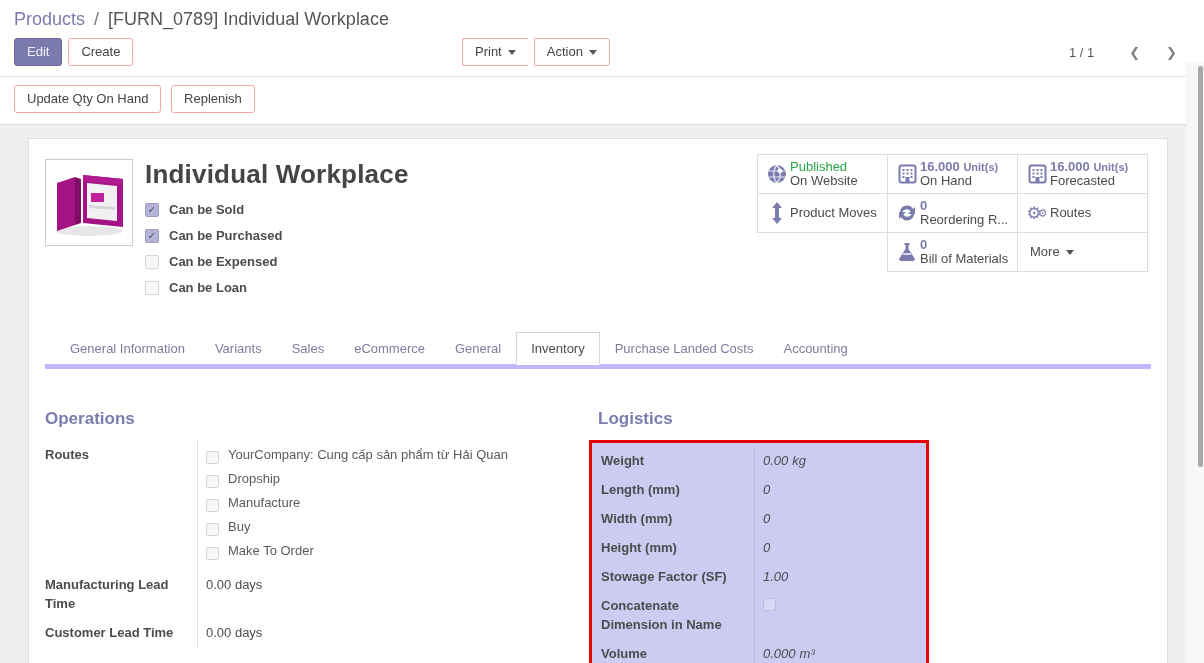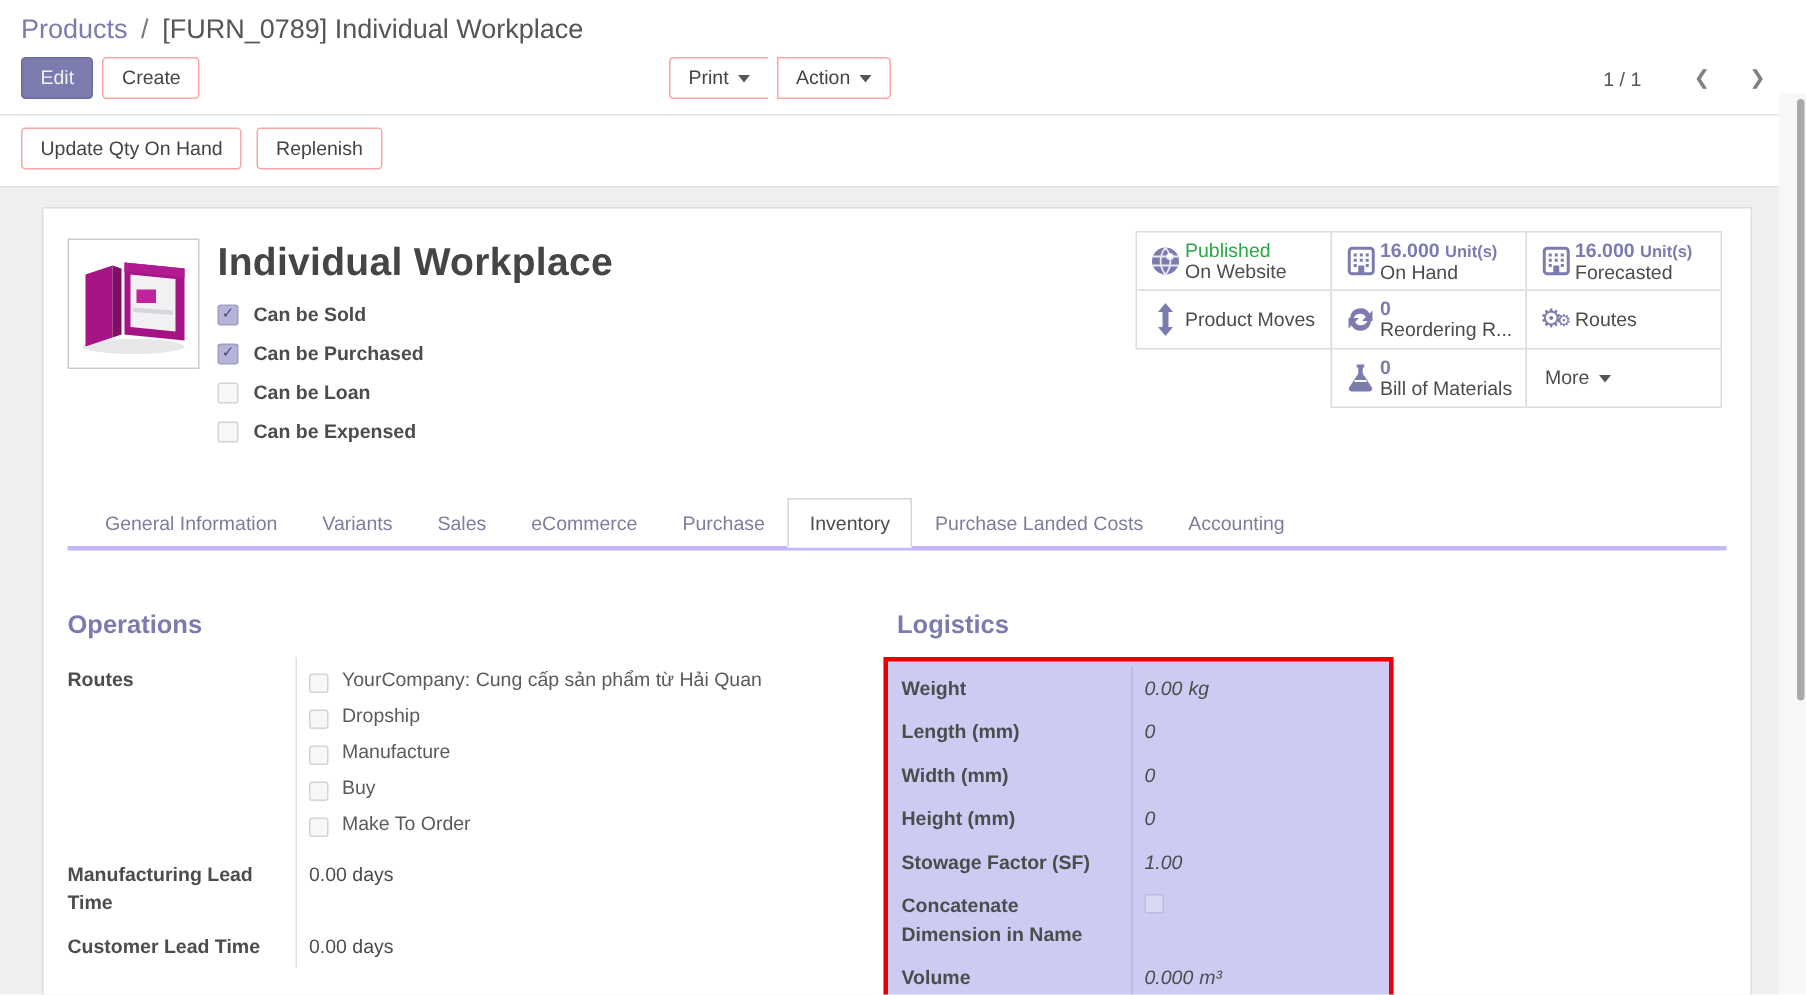--- a/index.html
+++ b/index.html
@@ -12,21 +12,21 @@
   
   .cp { background:#fff; }
   .cp-row1 { padding:9px 16px 0 14px; }
   .breadcrumb { font-size:18px; color:#555; }
   .breadcrumb .bc-link { color:#7c7bad; cursor:pointer; }
   .bc-sep { color:#777; padding:0 4px; }
   .cp-row2 { display:flex; align-items:center; padding:8px 14px 10px 14px; border-bottom:1px solid #e2e2e2; position:relative; }
   .btn { display:inline-block; font-size:13px; padding:5px 12px; border-radius:3px; border:1px solid #fca5a5; background:#fff; color:#444; cursor:pointer; line-height:16px; }
   .btn-primary { background:#7c7bad; border-color:#6b6a9f; color:#f0f0fa; }
   .btn + .btn { margin-left:6px; }
-  .btn-group { position:absolute; left:446px; top:8px; display:flex; }
+  .btn-group { position:absolute; left:462px; top:8px; display:flex; }
   .btn-group .btn { border-radius:0; border-right-width:0; }
   .btn-group .btn:first-child { border-radius:3px 0 0 3px; }
   .btn-group .btn:last-child { border-radius:0 3px 3px 0; border-right-width:1px; }
   .caret { display:inline-block; width:0; height:0; border-left:4px solid transparent; border-right:4px solid transparent; border-top:5px solid #555; margin-left:6px; vertical-align:middle; }
   .pager { margin-left:auto; display:flex; align-items:center; color:#555; }
   .pager-val { margin-right:22px; }
   .pager-arrow { color:#808080; font-size:13px; font-weight:bold; padding:0 13px; cursor:pointer; }
   .cp-row3 { padding:8px 14px 11px 14px; border-bottom:1px solid #d9d9d9; background:#fff; width:1186px; }
   
   .content { background:#f0efef; width:1186px; height:551px; padding:13px 0 0 28px; }
@@ -47,21 +47,21 @@
   .stat-cell.empty { border:none; background:transparent; cursor:default; }
   .stat-icon { width:26px; flex:none; display:flex; align-items:center; justify-content:center; color:#7c7bad; }
   .stat-text { line-height:14px; white-space:nowrap; overflow:hidden; }
   .stat-value { color:#7c7bad; font-weight:bold; font-size:13px; }
   .stat-unit { color:#7c7bad; font-weight:bold; font-size:11px; }
   .stat-status { color:#28a745; font-size:13px; }
   .stat-label { color:#4c4c4c; font-size:13px; }
   .gear-glyph { font-family:"DejaVu Sans", sans-serif; font-size:17px; line-height:17px; }
   .gear-glyph .g2 { font-size:11px; margin-left:-4px; vertical-align:4px; }
   
-  .tabs { display:flex; list-style:none; margin-top:26px; border-bottom:3px solid #c4b5fd; padding-left:10px; }
+  .tabs { display:flex; list-style:none; margin-top:26px; border-bottom:5px solid #c4b5fd; padding-left:10px; }
   .tab { padding:8px 14px; color:#7d7d9e; cursor:pointer; white-space:nowrap; border:1px solid transparent; margin-bottom:-1px; }
   .tab.active { color:#4c4c4c; background:#fff; border-color:#d6d6d6; border-bottom-color:#fff; }
   
   .tab-content { display:flex; padding-top:40px; }
   .col-left { width:553px; flex:none; }
   .col-right { flex:1; }
   .group-title { font-size:17px; font-weight:bold; color:#7c7bad; margin-bottom:11px; }
   .field-row { display:flex; }
   .f-label { font-weight:bold; color:#4c4c4c; padding:5px 10px 5px 0; line-height:19px; }
   .f-value { border-left:1px solid #e0e0e0; padding:5px 0 5px 8px; line-height:19px; color:#4c4c4c; }
@@ -132,25 +132,25 @@
           <div class="flag-row">
             <span class="cb checked">✓</span>
             <span class="flag-label">Can be Sold</span>
           </div>
           <div class="flag-row">
             <span class="cb checked">✓</span>
             <span class="flag-label">Can be Purchased</span>
           </div>
           <div class="flag-row">
             <span class="cb"></span>
-            <span class="flag-label">Can be Loan</span>
+            <span class="flag-label">Can be Expensed</span>
           </div>
           <div class="flag-row">
             <span class="cb"></span>
-            <span class="flag-label">Can be Expensed</span>
+            <span class="flag-label">Can be Loan</span>
           </div>
         </div>
       </div>
 
       <div class="stat-grid">
         <div class="stat-row">
           <div class="stat-cell">
             <span class="stat-icon">
               <svg width="20" height="20" viewBox="0 0 20 20">
                   <circle cx="10" cy="10" r="9" fill="#7c7bad"></circle>
@@ -255,21 +255,21 @@
           </div>
         </div>
       </div>
     </div>
 
     <ul class="tabs">
       <li class="tab">General Information</li>
       <li class="tab">Variants</li>
       <li class="tab">Sales</li>
       <li class="tab">eCommerce</li>
-      <li class="tab">Purchase</li>
+      <li class="tab">General</li>
       <li class="tab active">Inventory</li>
       <li class="tab">Purchase Landed Costs</li>
       <li class="tab">Accounting</li>
     </ul>
 
     <div class="tab-content">
 
       <div class="col-left">
         <div class="group-title">Operations</div>
 

